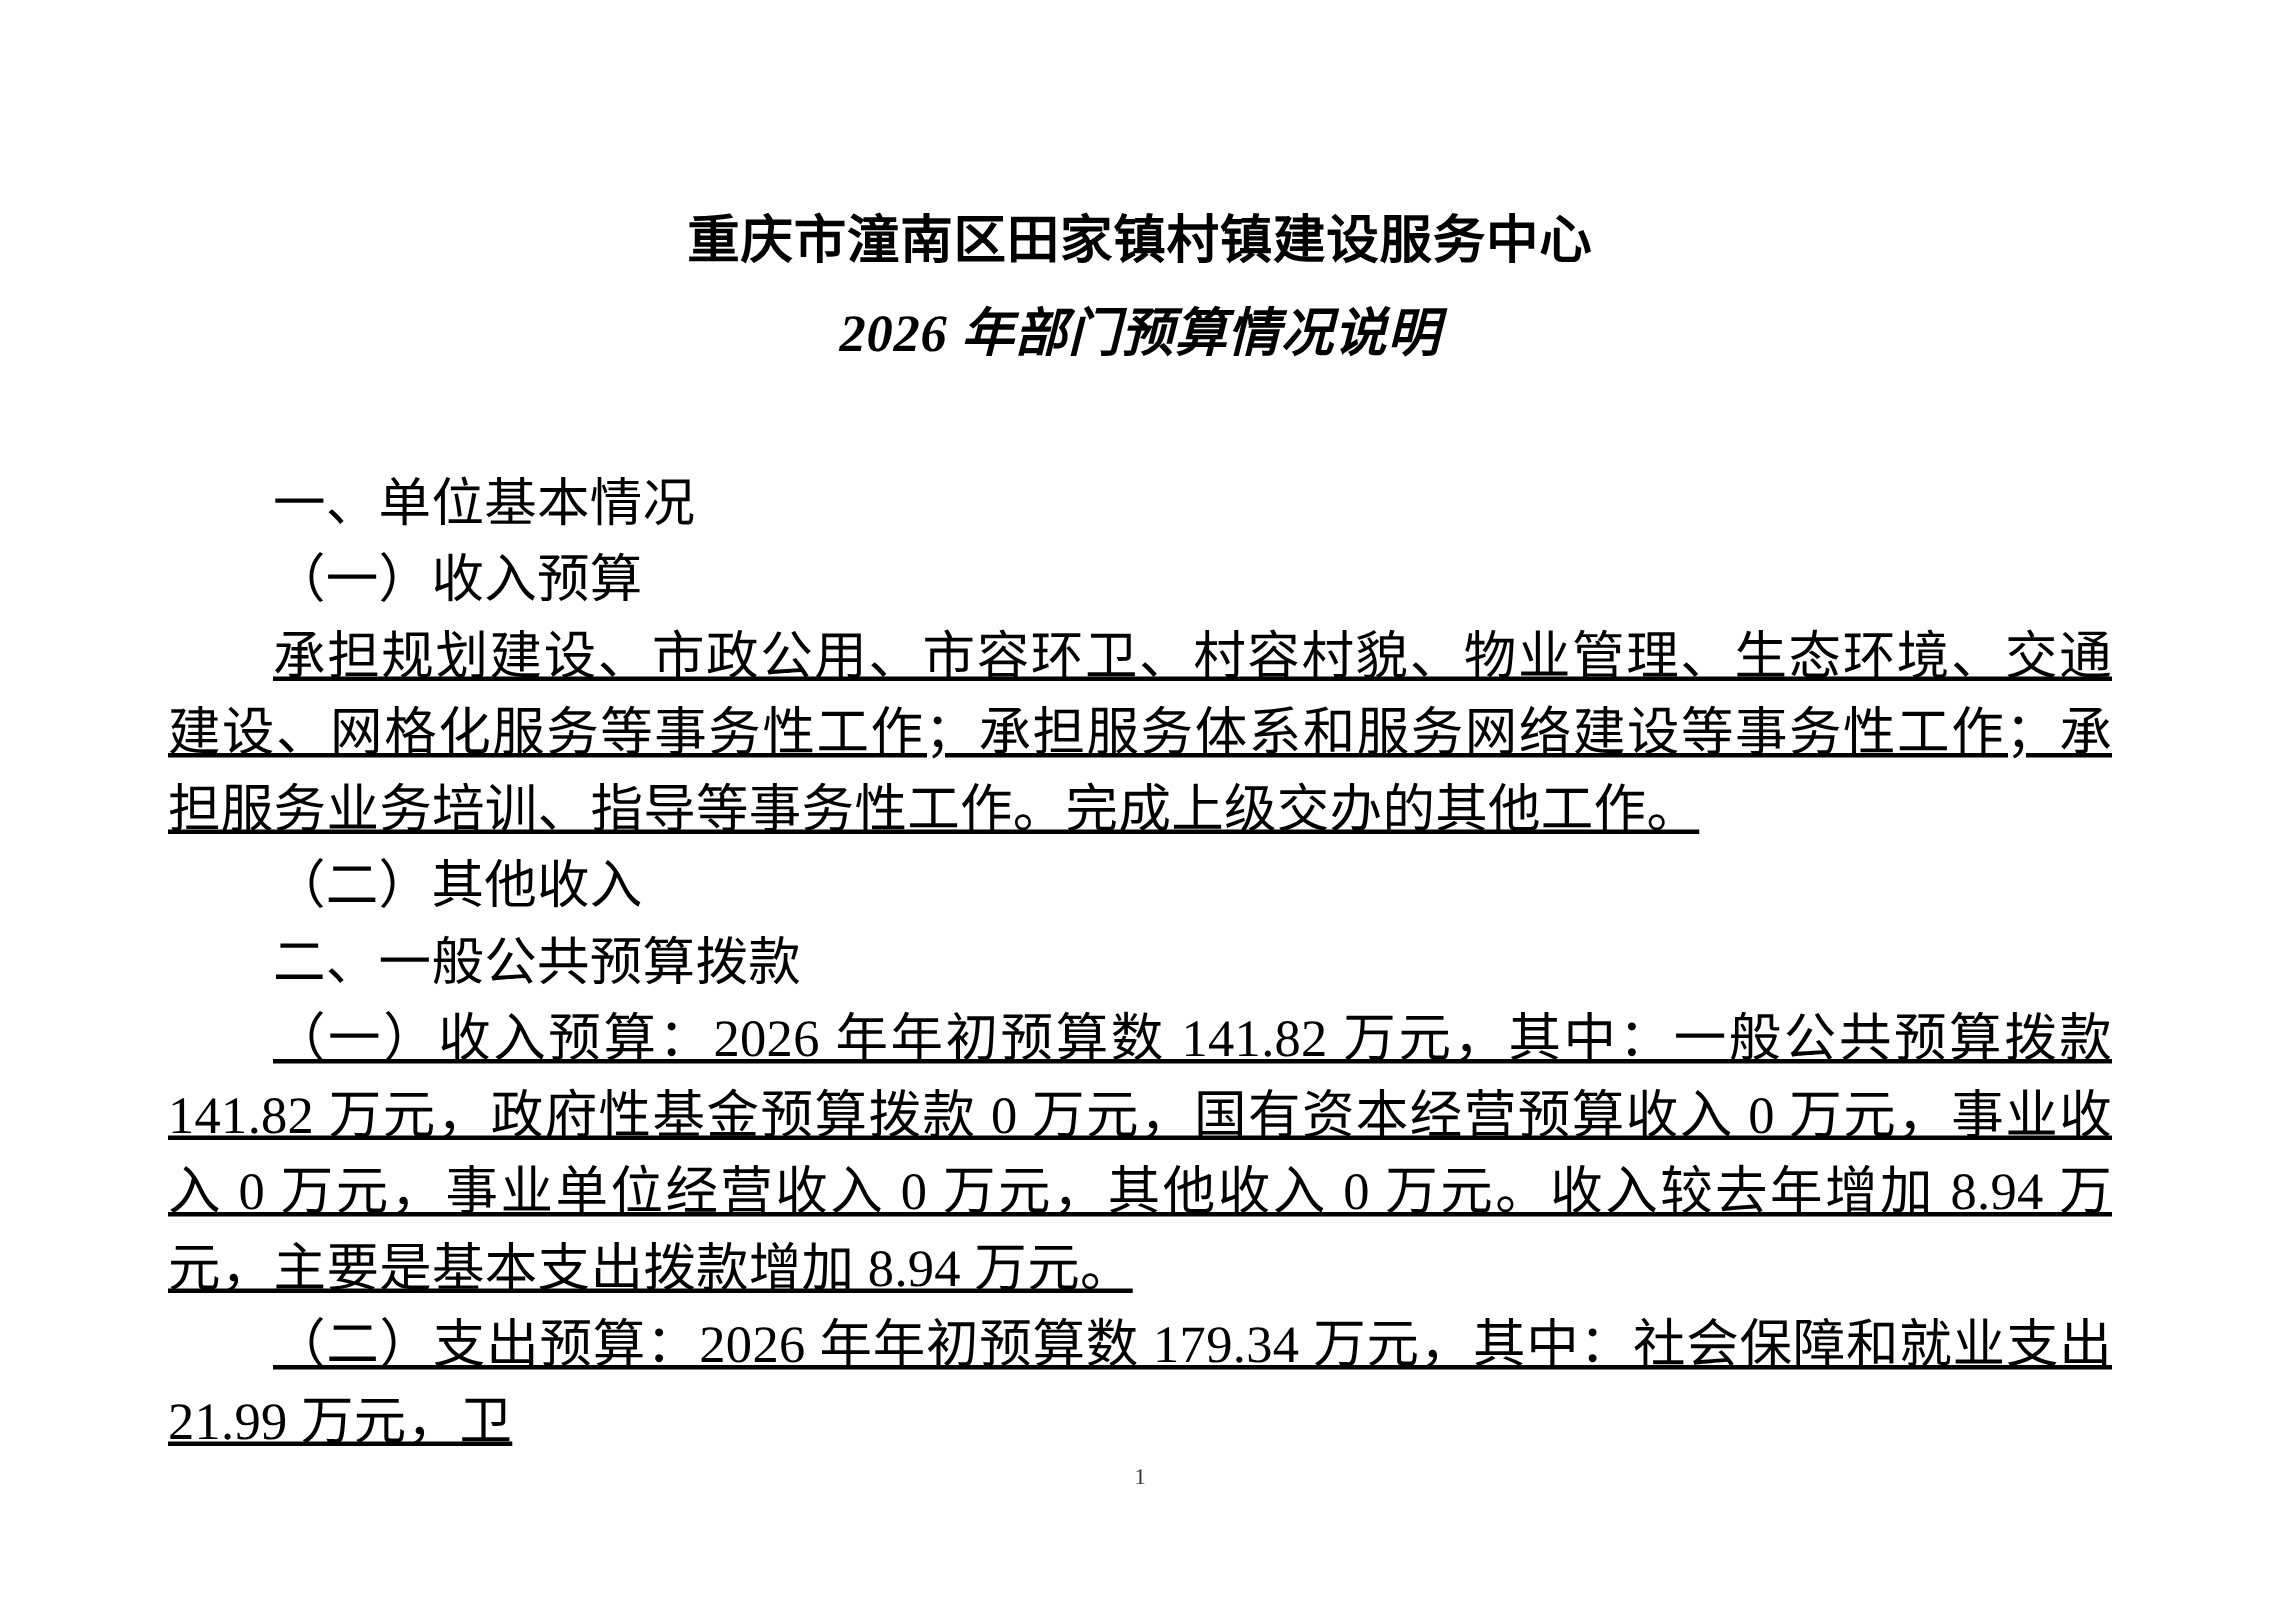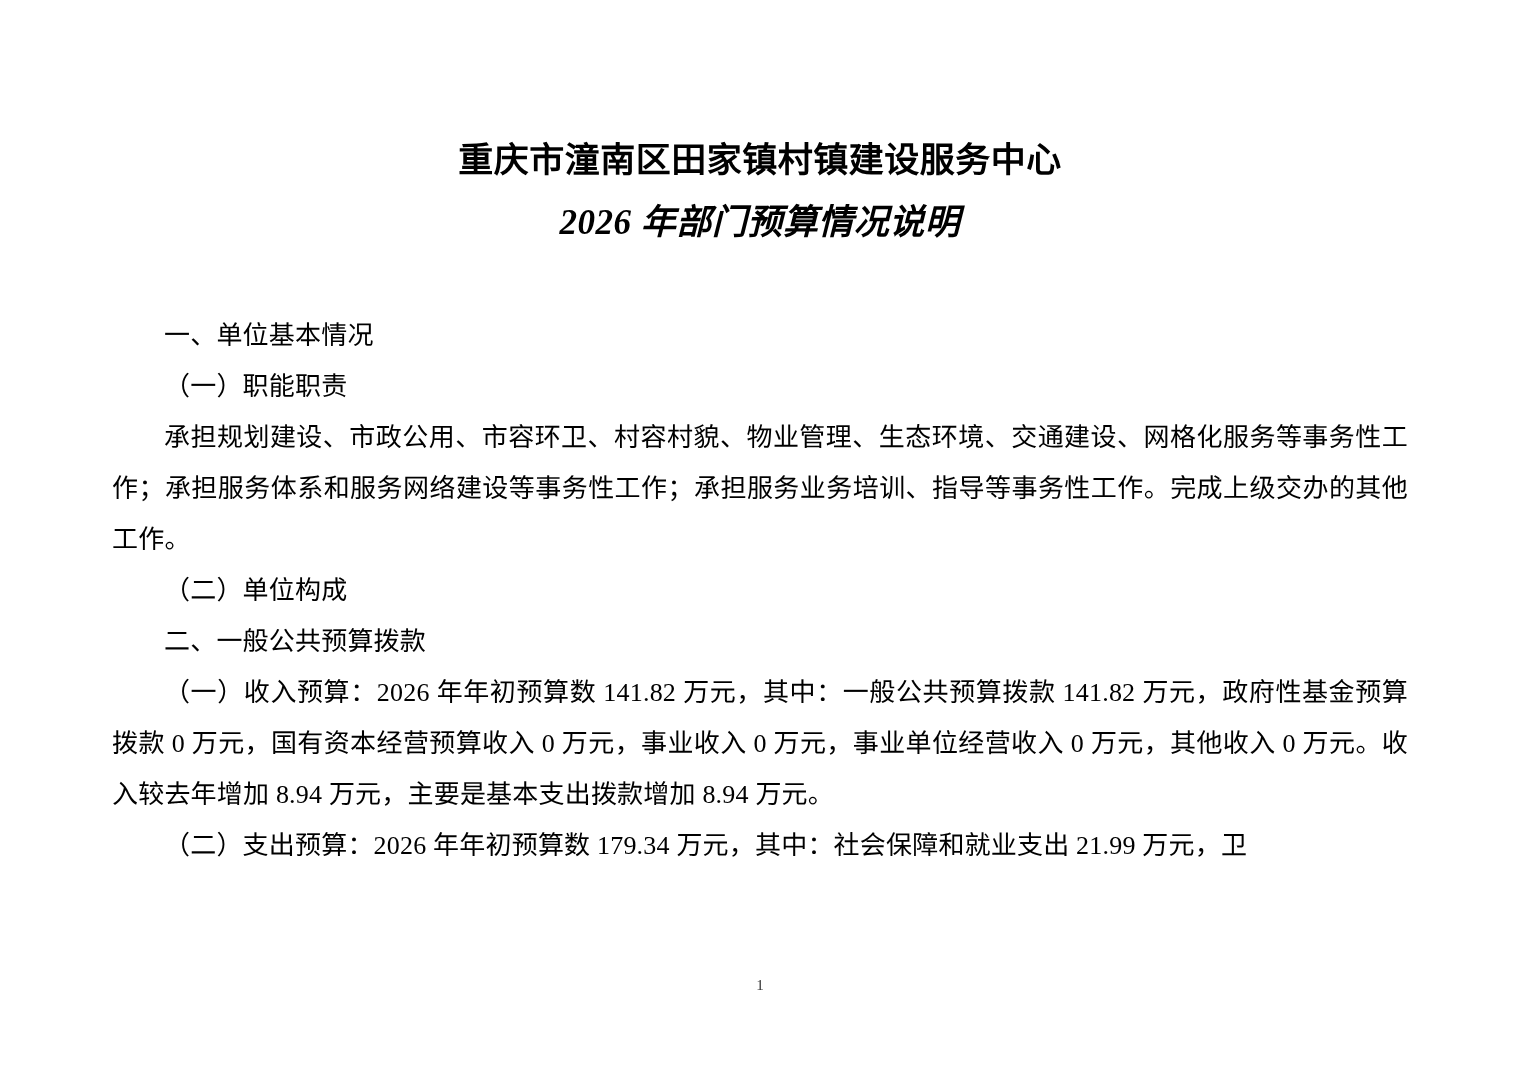--- a/index.html
+++ b/index.html
@@ -38,29 +38,30 @@
     margin-top: 118px;
   }
   .doc-title .line2 {
     margin-top: 0;
     font-style: italic;
   }
   .spacer-after-title {
     height: 56px;
   }
   p.para {
-    font-size: 26px;
+    font-size: 35px;
     line-height: 51px;
     margin: 0;
     text-align: justify;
     text-justify: inter-ideograph;
     letter-spacing: 0.2px;
   }
   p.indent {
     text-indent: 2em;
+    text-decoration: underline;
   }
   p.heading {
     text-indent: 2em;
   }
   .page-number {
     position: absolute;
     left: 0;
     right: 0;
     top: 965px;
     text-align: center;
@@ -77,23 +78,23 @@
   <div class="doc-body">
 
     <div class="doc-title">
       <div class="line1">重庆市潼南区田家镇村镇建设服务中心</div>
       <div class="line2">2026 年部门预算情况说明</div>
     </div>
 
     <div class="spacer-after-title"></div>
 
     <p class="para heading">一、单位基本情况</p>
-    <p class="para heading">（一）职能职责</p>
+    <p class="para heading">（一）收入预算</p>
     <p class="para indent">承担规划建设、市政公用、市容环卫、村容村貌、物业管理、生态环境、交通建设、网格化服务等事务性工作；承担服务体系和服务网络建设等事务性工作；承担服务业务培训、指导等事务性工作。完成上级交办的其他工作。</p>
-    <p class="para heading">（二）单位构成</p>
+    <p class="para heading">（二）其他收入</p>
     <p class="para heading">二、一般公共预算拨款</p>
     <p class="para indent">（一）收入预算：2026 年年初预算数 141.82 万元，其中：一般公共预算拨款 141.82 万元，政府性基金预算拨款 0 万元，国有资本经营预算收入 0 万元，事业收入 0 万元，事业单位经营收入 0 万元，其他收入 0 万元。收入较去年增加 8.94 万元，主要是基本支出拨款增加 8.94 万元。</p>
     <p class="para indent">（二）支出预算：2026 年年初预算数 179.34 万元，其中：社会保障和就业支出 21.99 万元，卫</p>
 
   </div>
 
   <div class="page-number">1</div>
 
 </div>
 

